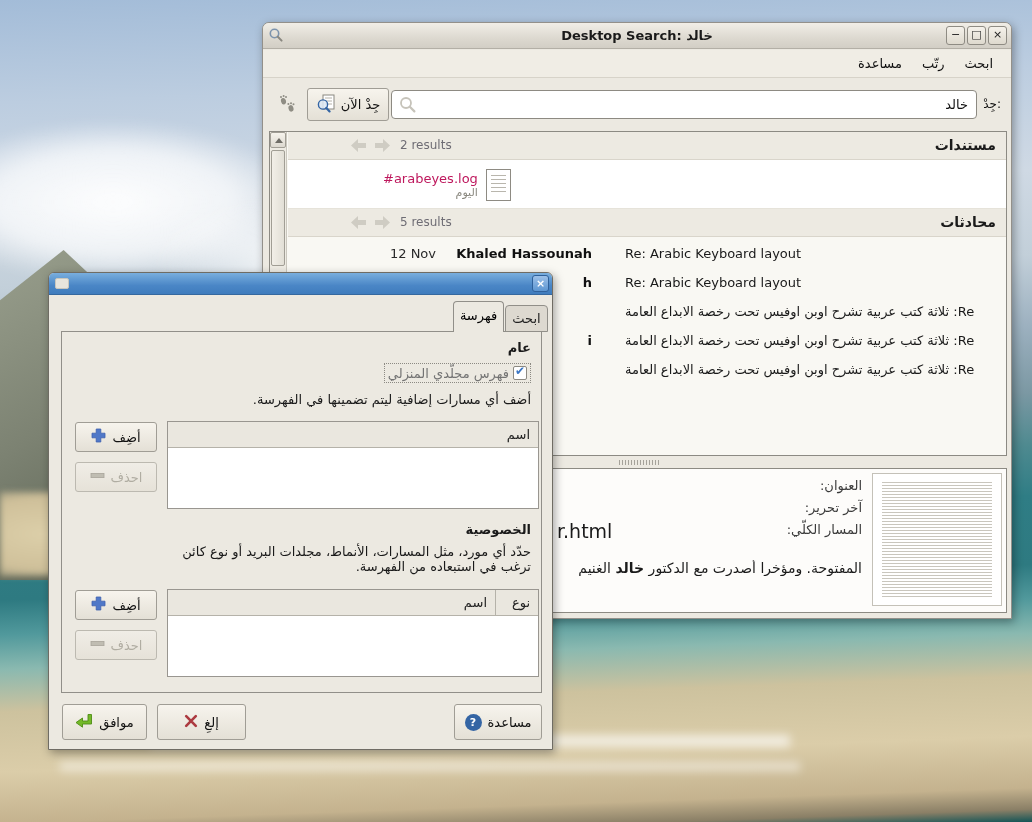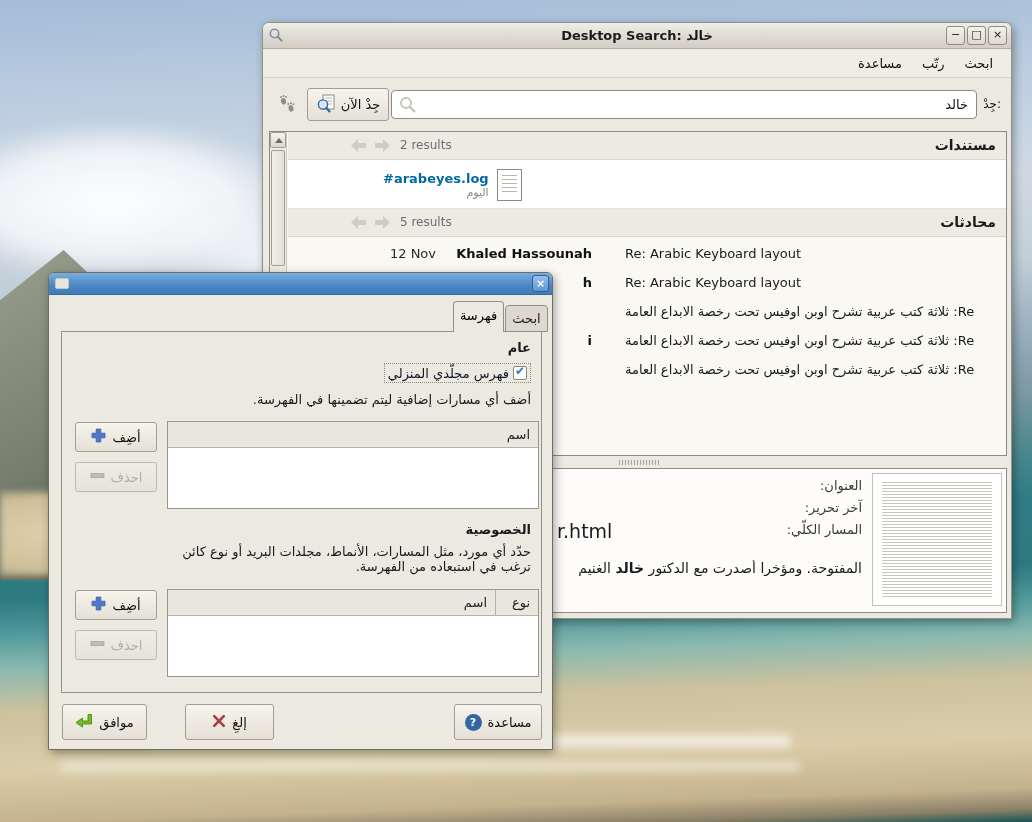--- a/index.html
+++ b/index.html
@@ -62,21 +62,21 @@
 
   .sec-header { position:absolute; left:18px; right:0; height:28px; background:#edeae2; border-bottom:1px solid #d9d5cb; }
   .sec-title { position:absolute; right:10px; top:5px; font-weight:bold; font-size:14px; color:#1a1a1a; }
   .nav-back { position:absolute; left:62px; top:6px; }
   .nav-fwd  { position:absolute; left:86px; top:6px; }
   .res-count { position:absolute; left:112px; top:6px; font-size:12px; color:#6e6c74; }
 
   .tiles-row { position:absolute; left:18px; right:0; top:28px; height:49px; background:#fff; border-bottom:1px solid #e6e3da; }
   .tile-plain { position:absolute; left:95px; top:5px; height:39px; display:flex; align-items:center; gap:8px; }
   .tile-plain .tcol { text-align:right; }
-  .tile-plain .tname { font-size:13px; font-weight:bold; color:#0369a1; direction:ltr; }
+  .tile-plain .tname { font-size:13px; font-weight:normal; color:#be185d; direction:ltr; }
   .tile-plain .tdate { font-size:11px; color:#8a887f; }
   .page-icon { width:25px; height:32px; background:#fff; border:1px solid #8e8b83; position:relative; }
   .page-icon i { position:absolute; left:4px; right:4px; top:5px; bottom:5px;
     background:repeating-linear-gradient(180deg,#b9b6ad 0 1px,transparent 1px 4px); }
   .tile-sel { position:absolute; left:243px; top:2px; width:157px; height:44px; background:#4e92d2; border-radius:2px;
     display:flex; align-items:center; justify-content:space-between; padding:0 6px; }
   .tile-sel .tname { font-size:13px; font-weight:bold; color:#fff; direction:ltr; }
   .tile-sel .tdate { font-size:11px; color:#eaf2fb; }
   .thumb-sm { width:33px; height:38px; background:#fff; border:1px solid #bcd2e8; position:relative; }
   .thumb-sm i { position:absolute; left:3px; right:3px; top:4px; bottom:4px;
@@ -112,21 +112,21 @@
   .tab { position:absolute; font-size:13px; text-align:center; border:1px solid #918f89; }
   .tab-active { left:404px; top:28px; width:51px; height:31px; background:#ece9e1; border-bottom:none; border-radius:4px 4px 0 0; line-height:28px; z-index:2; font-weight:normal; }
   .tab-idle { left:456px; top:32px; width:43px; height:27px; background:#ddd9d0; border-radius:4px 4px 0 0; line-height:25px; color:#222; }
 
   .nb-page { position:absolute; left:12px; top:58px; width:481px; height:362px; border:1px solid #918f89; background:#ece9e1; }
   .grp-title { position:absolute; right:10px; font-weight:bold; font-size:13px; color:#1a1a1a; direction:rtl; }
   .chk-row { position:absolute; right:10px; top:31px; height:20px; display:flex; align-items:center; flex-direction:row-reverse; gap:4px;
     border:1px dotted #8c8a83; padding:1px 3px; }
   .checkbox { width:14px; height:14px; background:#fff; border:1px solid #8d8a82; border-radius:2px; position:relative; }
   .checkbox span { position:absolute; left:1px; top:-3px; font-size:12px; color:#3a76c4; font-weight:bold; }
-  .chk-label { font-size:13px; color:#0f172a; direction:rtl; }
+  .chk-label { font-size:13px; color:#737373; direction:rtl; }
   .grp-desc { position:absolute; right:10px; text-align:right; font-size:13px; color:#1a1a1a; direction:rtl; }
 
   .dlist { position:absolute; left:105px; width:372px; background:#fff; border:1px solid #999690; }
   .dlist-hdr { height:26px; background:#eae7df; border-bottom:1px solid #b5b2a9; display:flex; flex-direction:row-reverse; align-items:center; }
   .col-hdr { font-size:13px; color:#222; padding:0 8px; text-align:right; direction:rtl; }
   .col-div { width:1px; height:100%; background:#b5b2a9; }
   .dlist-body { background:#fff; }
 
   .sm-btn { position:absolute; left:13px; width:82px; height:30px; border:1px solid #a09d95; border-radius:3px;
     background:linear-gradient(#f7f4ed,#e4e0d6); display:flex; align-items:center; justify-content:center; gap:6px;
@@ -372,21 +372,21 @@
         <div class="dlist-body" style="height:60px;"></div>
       </div>
     </div>
 
     <button class="action-btn" style="left:13px; width:85px;">
       <span><svg width="18" height="16" viewBox="0 0 18 16">
             <path d="M13 1.5 h3.5 V11 H7.5 v3.2 L1 9.6 7.5 5 v3 H13 z" fill="#74b929" stroke="#4e8c14" stroke-width=".9"></path>
           </svg></span>
       <span>موافق</span>
     </button>
-    <button class="action-btn" style="left:108px; width:89px;margin-left:28px;">
+    <button class="action-btn" style="left:108px; width:89px;">
       <span><svg width="14" height="14" viewBox="0 0 14 14">
             <path d="M2.2 2.2 L11.8 11.8 M11.8 2.2 L2.2 11.8" stroke="#ac3a40" stroke-width="2.6" stroke-linecap="round"></path>
           </svg></span>
       <span>إلغِ</span>
     </button>
     <button class="action-btn" style="left:405px; width:88px;">
       <span class="help-badge">?</span>
       <span>مساعدة</span>
     </button>
   </div>

